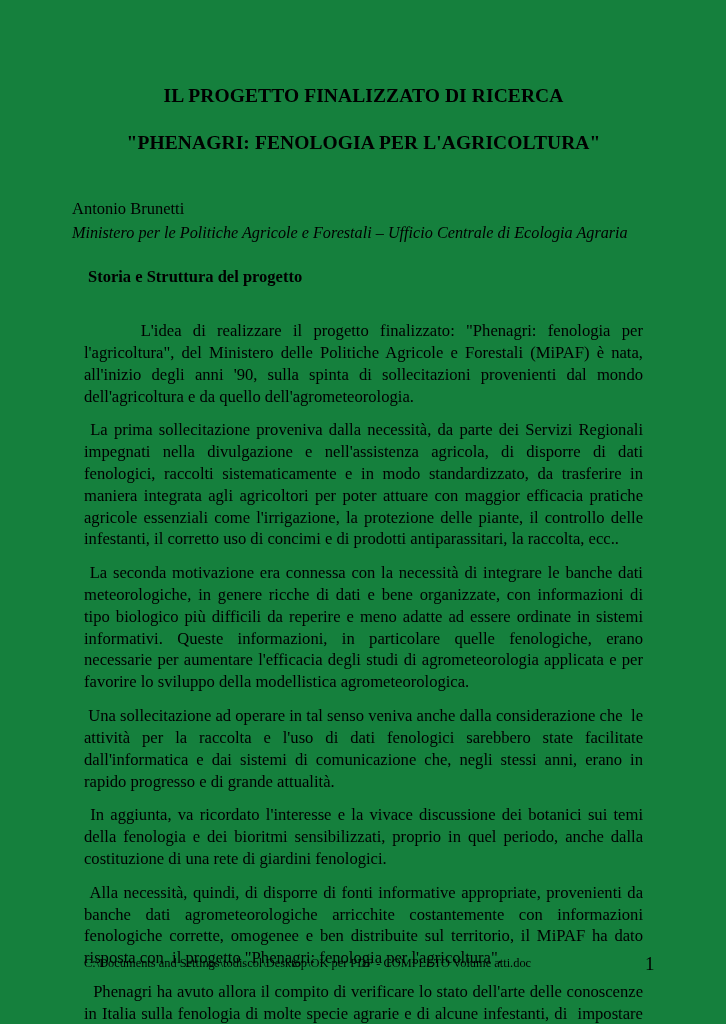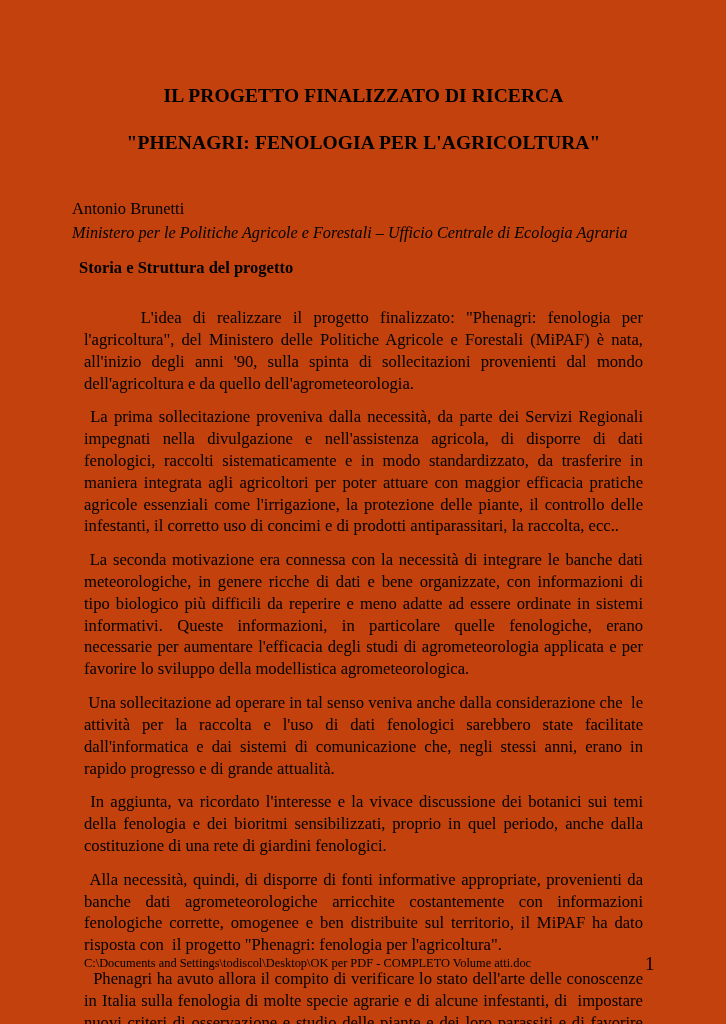--- a/index.html
+++ b/index.html
@@ -4,21 +4,21 @@
 <style>
   html, body {
     margin: 0;
     padding: 0;
     background: #ffffff;
   }
   .page {
     position: relative;
     width: 726px;
     height: 1024px;
-    background: #c2410c;
+    background: #15803d;
     overflow: hidden;
     font-family: "Liberation Serif", "DejaVu Serif", serif;
     color: #000000;
     box-sizing: border-box;
   }
   .content {
     position: absolute;
     left: 72px;
     top: 0;
     width: 583px;
@@ -46,21 +46,21 @@
     font-style: italic;
     margin: 0;
     padding-top: 4px;
     line-height: 1.28;
     text-align: left;
     font-family: Liberation Serif, serif;
   }
   .section-heading {
     font-size: 16.5px;
     font-weight: bold;
-    margin: 7px;
+    margin: 16px;
     padding-top: 6px;
     line-height: 1.3;
     text-align: left;
   }
 
   .para {
     font-size: 16.6px;
     text-align: justify;
     text-justify: inter-word;
     margin: 12px;

